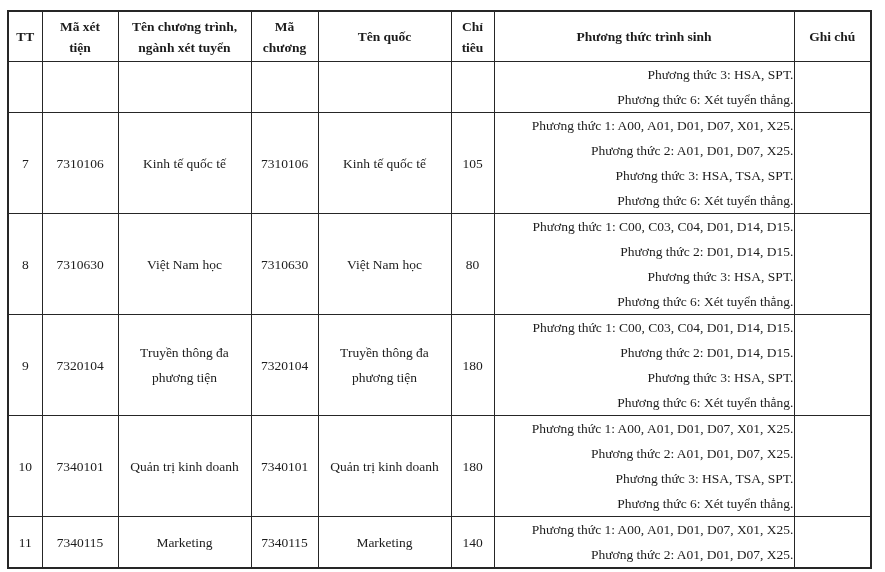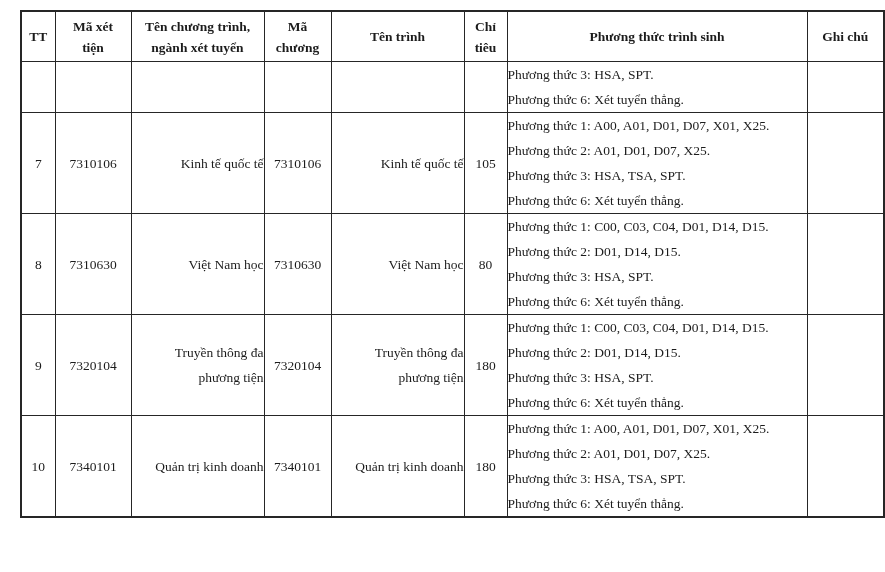--- a/index.html
+++ b/index.html
@@ -6,21 +6,21 @@
     margin: 0;
     padding: 0;
     background: #ffffff;
     width: 885px;
     height: 572px;
     overflow: hidden;
     font-family: "Liberation Serif", "DejaVu Serif", serif;
   }
   #doc-table {
     position: absolute;
-    left: 20px;
+    left: 7px;
     top: 10px;
     width: 863px;
     border-collapse: collapse;
     table-layout: fixed;
     font-size: 13.5px;
     color: #1c1c1c;
     border: 2px solid #262626;
   }
   #doc-table th, #doc-table td {
     border: 1px solid #262626;
@@ -35,25 +35,25 @@
     line-height: 21px;
   }
   #doc-table td {
     padding: 0;
     line-height: 25px;
   }
   td.col-tt, td.col-ma_xet_tuyen, td.col-ma_nganh, td.col-chi_tieu {
     text-align: center;
   }
   td.col-ten_chuong_trinh, td.col-ten_nganh {
-    text-align: right;
+    text-align: center;
     padding: 0 8px;
   }
   td.col-phuong_thuc {
-    text-align: left;
+    text-align: right;
     padding: 0 4px 0 7px;
   }
   .method-line {
     height: 25px;
     line-height: 25px;
     white-space: nowrap;
   }
   
   tr.continuation td { border-bottom: 1px solid #c4c4c4; }
   tr.continuation + tr td { border-top: 1px solid #c4c4c4; }
@@ -73,21 +73,21 @@
     <col style="width:43px">
     <col style="width:300px">
     <col style="width:77px">
   </colgroup>
   <thead>
     <tr>
       <th>TT</th>
       <th>Mã xét tiện</th>
       <th>Tên chương trình, ngành xét tuyển</th>
       <th>Mã chương</th>
-      <th>Tên trình</th>
+      <th>Tên quốc</th>
       <th>Chỉ tiêu</th>
       <th>Phương thức trình sinh</th>
       <th>Ghi chú</th>
     </tr>
   </thead>
   <tbody id="table-body">
       <tr class="continuation">
         <td class="col-tt"></td>
         <td class="col-ma_xet_tuyen"></td>
         <td class="col-ten_chuong_trinh"></td>
@@ -153,14 +153,27 @@
         <td class="col-ten_nganh">Quản trị kinh doanh</td>
         <td class="col-chi_tieu">180</td>
         <td class="col-phuong_thuc">
           <div class="method-line">Phương thức 1: A00, A01, D01, D07, X01, X25.</div>
           <div class="method-line">Phương thức 2: A01, D01, D07, X25.</div>
           <div class="method-line">Phương thức 3: HSA, TSA, SPT.</div>
           <div class="method-line">Phương thức 6: Xét tuyển thẳng.</div>
         </td>
         <td class="col-ghi_chu"></td>
       </tr>
+      <tr class="clipped">
+        <td class="col-tt">11</td>
+        <td class="col-ma_xet_tuyen">7340115</td>
+        <td class="col-ten_chuong_trinh">Marketing</td>
+        <td class="col-ma_nganh">7340115</td>
+        <td class="col-ten_nganh">Marketing</td>
+        <td class="col-chi_tieu">140</td>
+        <td class="col-phuong_thuc">
+          <div class="method-line">Phương thức 1: A00, A01, D01, D07, X01, X25.</div>
+          <div class="method-line">Phương thức 2: A01, D01, D07, X25.</div>
+        </td>
+        <td class="col-ghi_chu"></td>
+      </tr>
     </tbody>
 </table>
 
 </body></html>

